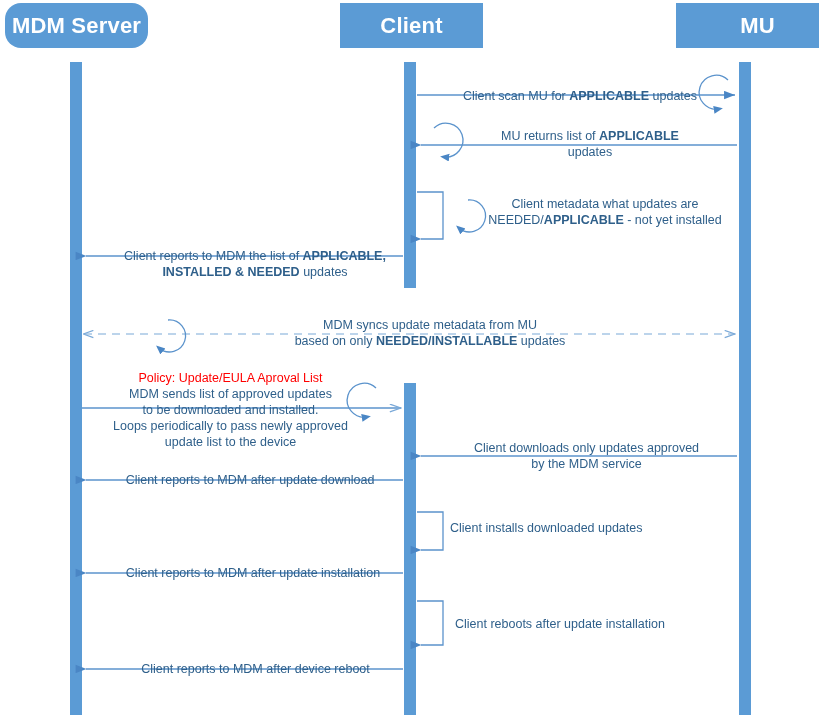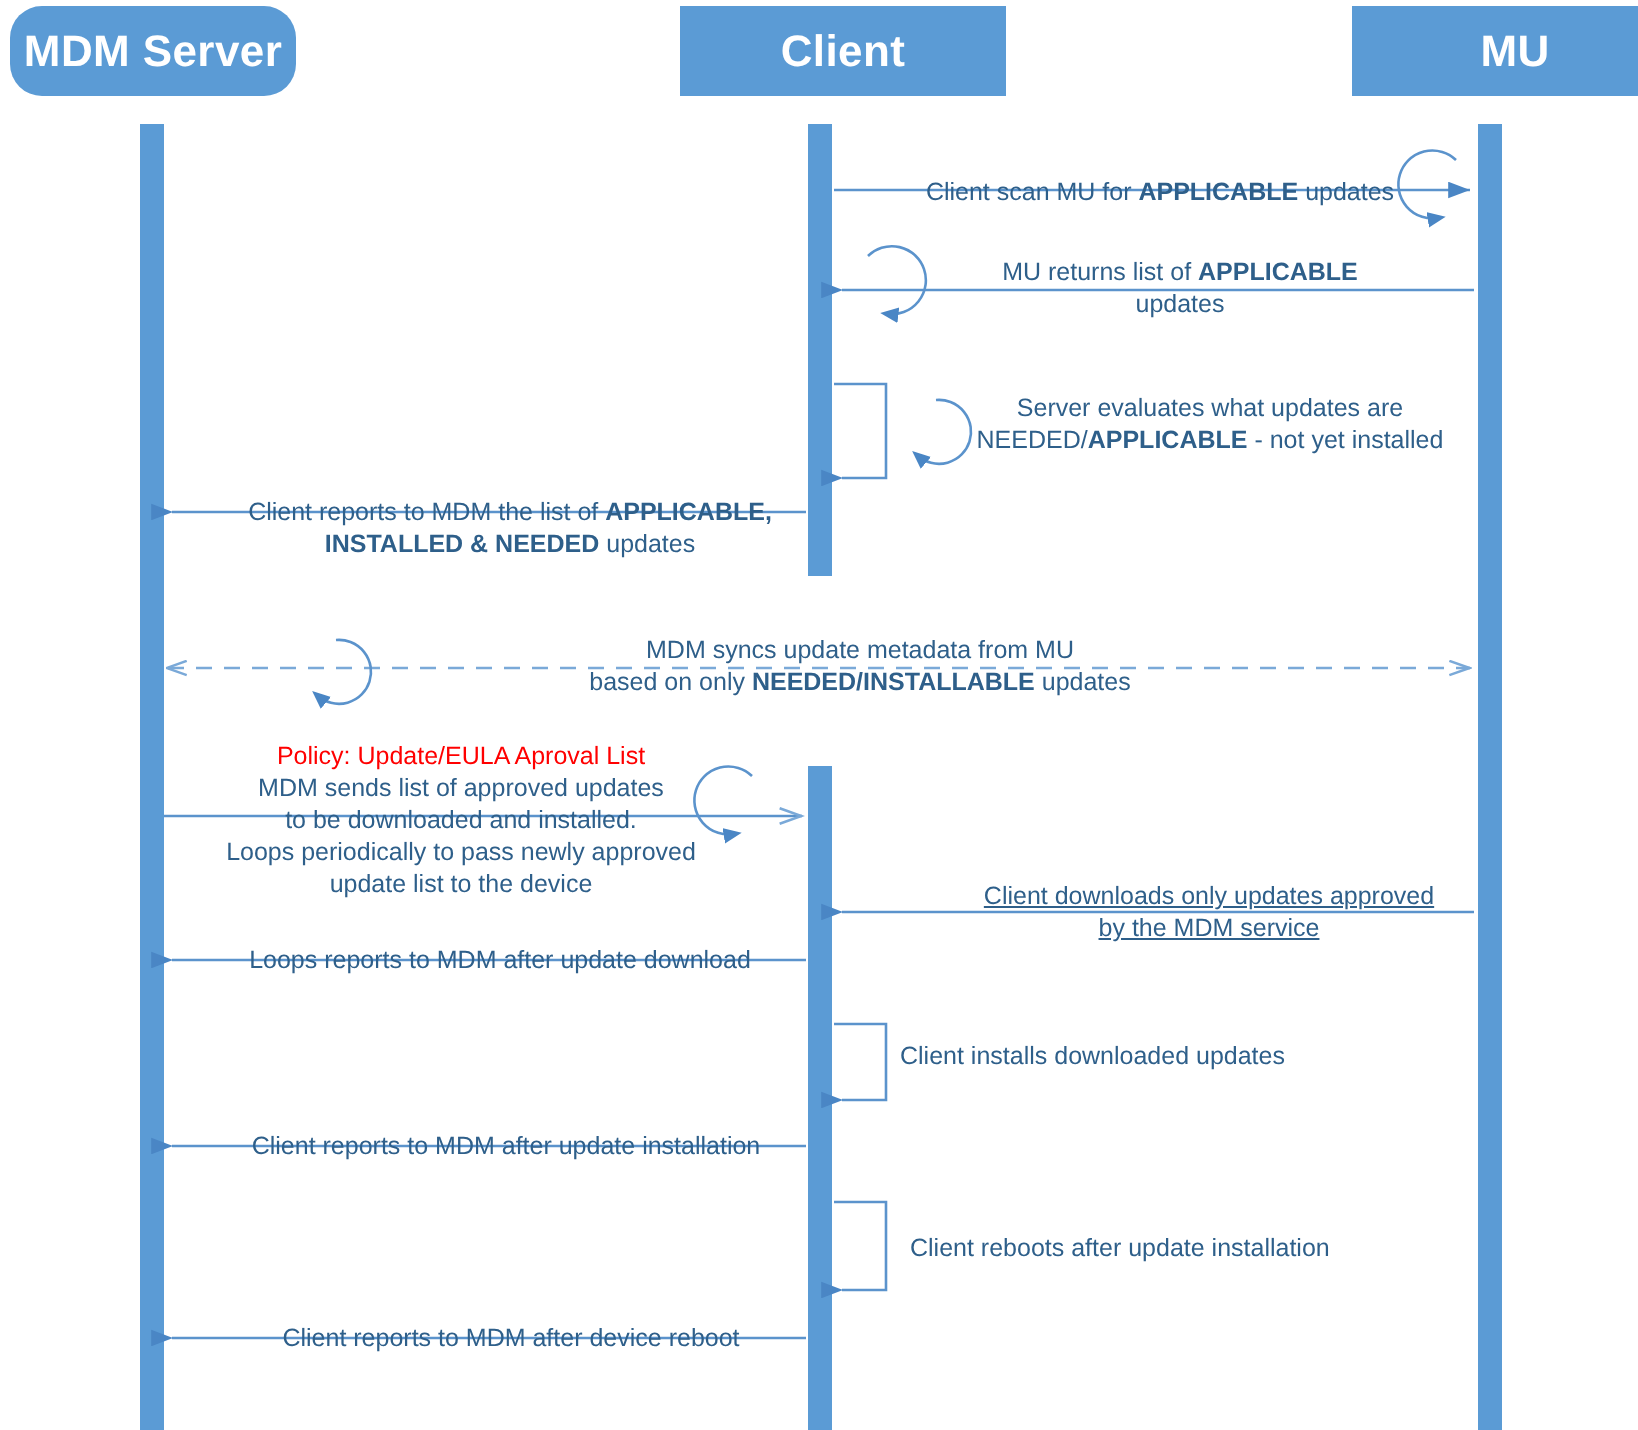--- a/index.html
+++ b/index.html
@@ -18,21 +18,21 @@
   svg#wires{position:absolute;left:0;top:0;width:819px;height:715px;pointer-events:none;}
 </style>
 </head>
 <body>
 
 <div id="stage">
 
   <div class="actor-box" style="left:5px;top:3px;width:143px;height:45px;border-radius:16px;">
     <span>MDM Server</span>
   </div>
-  <div class="actor-box" style="left:340px;top:3px;width:163px;height:45px;">
+  <div class="actor-box" style="left:340px;top:3px;width:143px;height:45px;">
     <span>Client</span>
   </div>
   <div class="actor-box" style="left:676px;top:3px;width:139px;height:45px;padding-left:12px;">
     <span>MU</span>
   </div>
 
   <div class="lifeline" style="left:70px;top:62px;height:653px;"></div>
   <div class="lifeline" style="left:404px;top:62px;height:226px;"></div>
   <div class="lifeline" style="left:404px;top:383px;height:332px;"></div>
   <div class="lifeline" style="left:739px;top:62px;height:653px;"></div>
@@ -113,21 +113,21 @@
   <div class="msg-label" style="left:455px;top:88px;width:250px;">
     <span>Client scan MU for <b>APPLICABLE</b> updates</span>
   </div>
 
   <div class="msg-label" style="left:470px;top:128px;width:240px;">
     <div>MU returns list of <b>APPLICABLE</b></div>
     <div>updates</div>
   </div>
 
   <div class="msg-label" style="left:480px;top:196px;width:250px;">
-    <div>Server evaluates what updates are</div>
+    <div>Client metadata what updates are</div>
     <div>NEEDED/<b>APPLICABLE</b> - not yet installed</div>
   </div>
 
   <div class="msg-label" style="left:105px;top:248px;width:300px;">
     <div>Client reports to MDM the list of <b>APPLICABLE,</b></div>
     <div><b>INSTALLED &amp; NEEDED</b> updates</div>
   </div>
 
   <div class="msg-label" style="left:290px;top:317px;width:280px;">
     <div>MDM syncs update metadata from MU</div>
@@ -135,27 +135,27 @@
   </div>
 
   <div class="msg-label" style="left:88px;top:370px;width:285px;">
     <div class="policy">Policy: Update/EULA Aproval List</div>
     <div>MDM sends list of approved updates</div>
     <div>to be downloaded and installed.</div>
     <div>Loops periodically to pass newly approved</div>
     <div>update list to the device</div>
   </div>
 
-  <div class="msg-label" style="left:472px;top:440px;width:265px;text-decoration:underline;">
+  <div class="msg-label" style="left:454px;top:440px;width:265px;">
     <div>Client downloads only updates approved</div>
     <div>by the MDM service</div>
   </div>
 
   <div class="msg-label" style="left:110px;top:472px;width:280px;">
-    <span>Loops reports to MDM after update download</span>
+    <span>Client reports to MDM after update download</span>
   </div>
 
   <div class="msg-label" style="left:450px;top:520px;width:250px;text-align:left;">
     <span>Client installs downloaded updates</span>
   </div>
 
   <div class="msg-label" style="left:108px;top:565px;width:290px;">
     <span>Client reports to MDM after update installation</span>
   </div>
 

